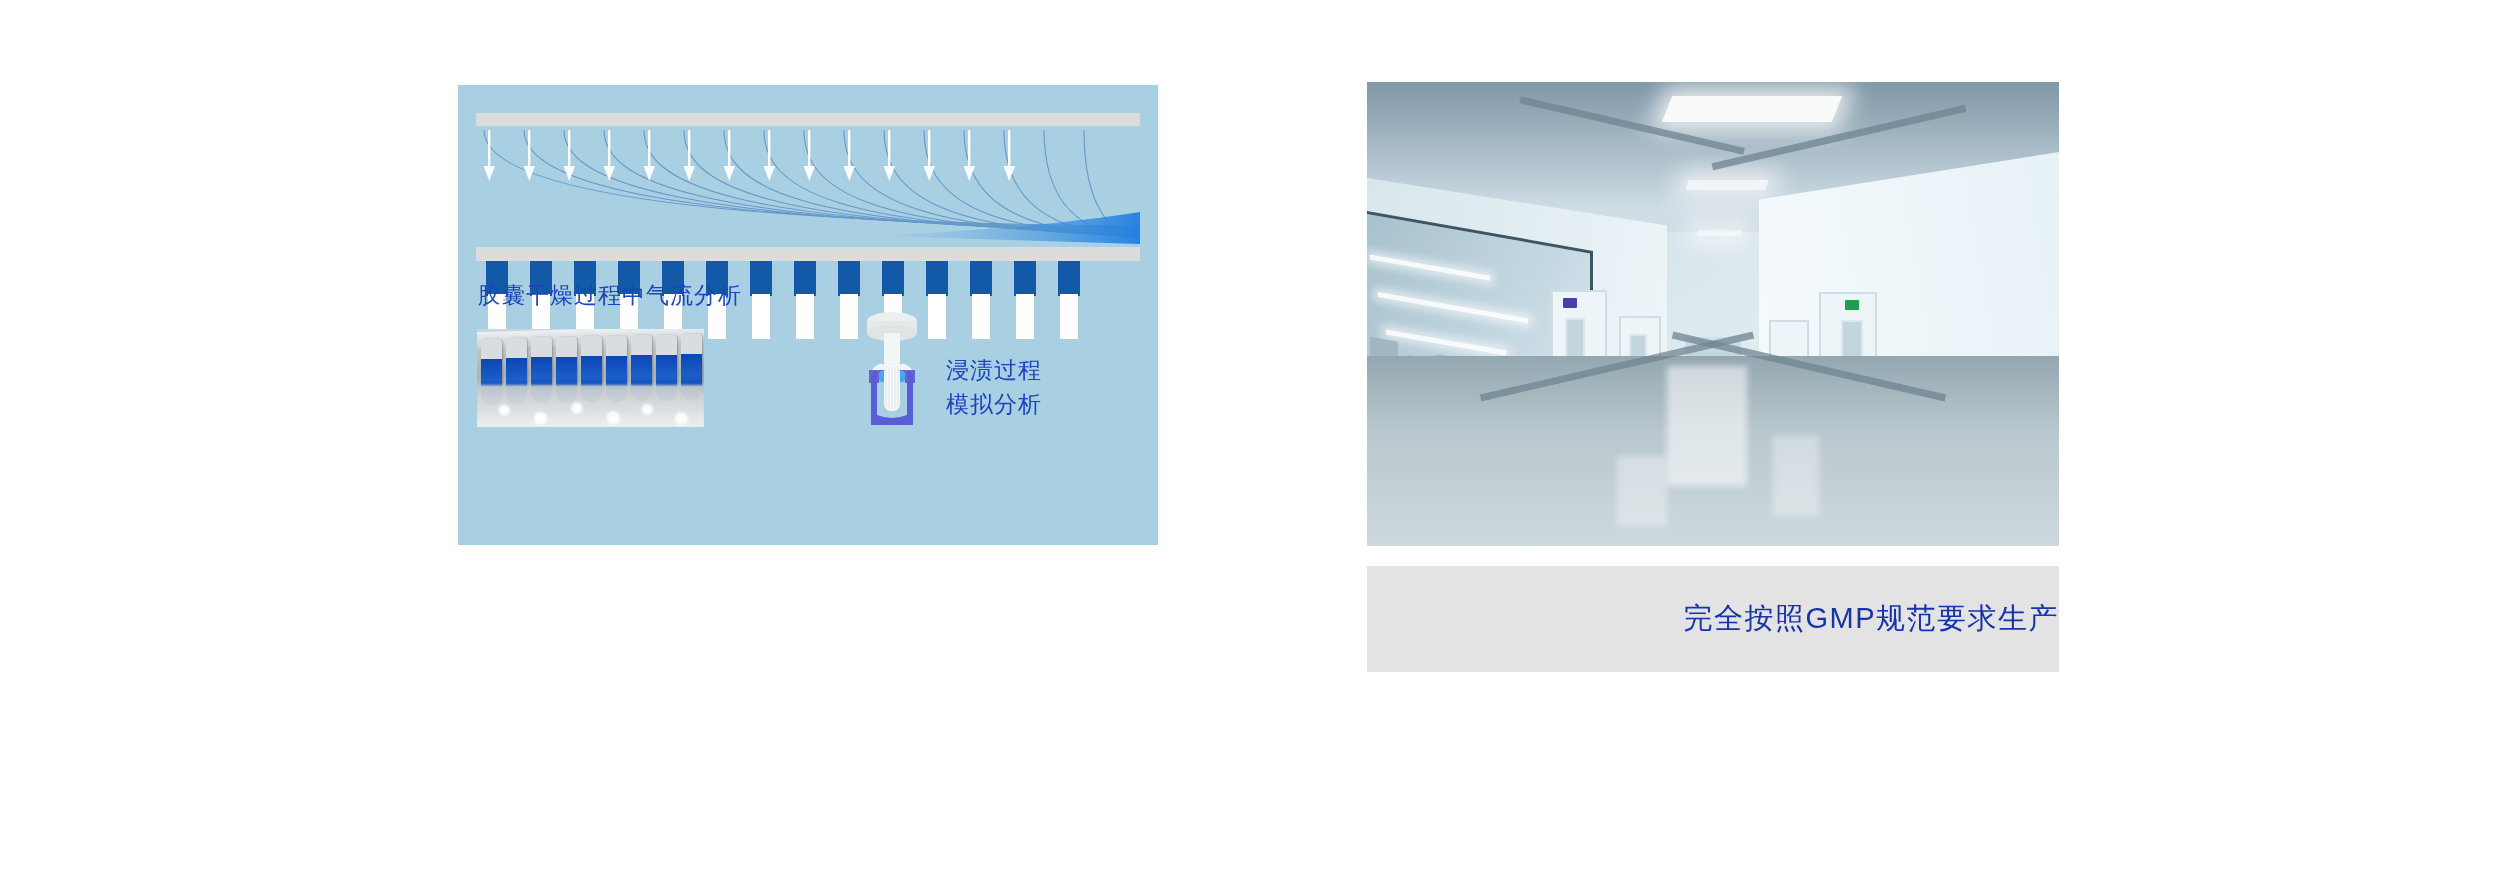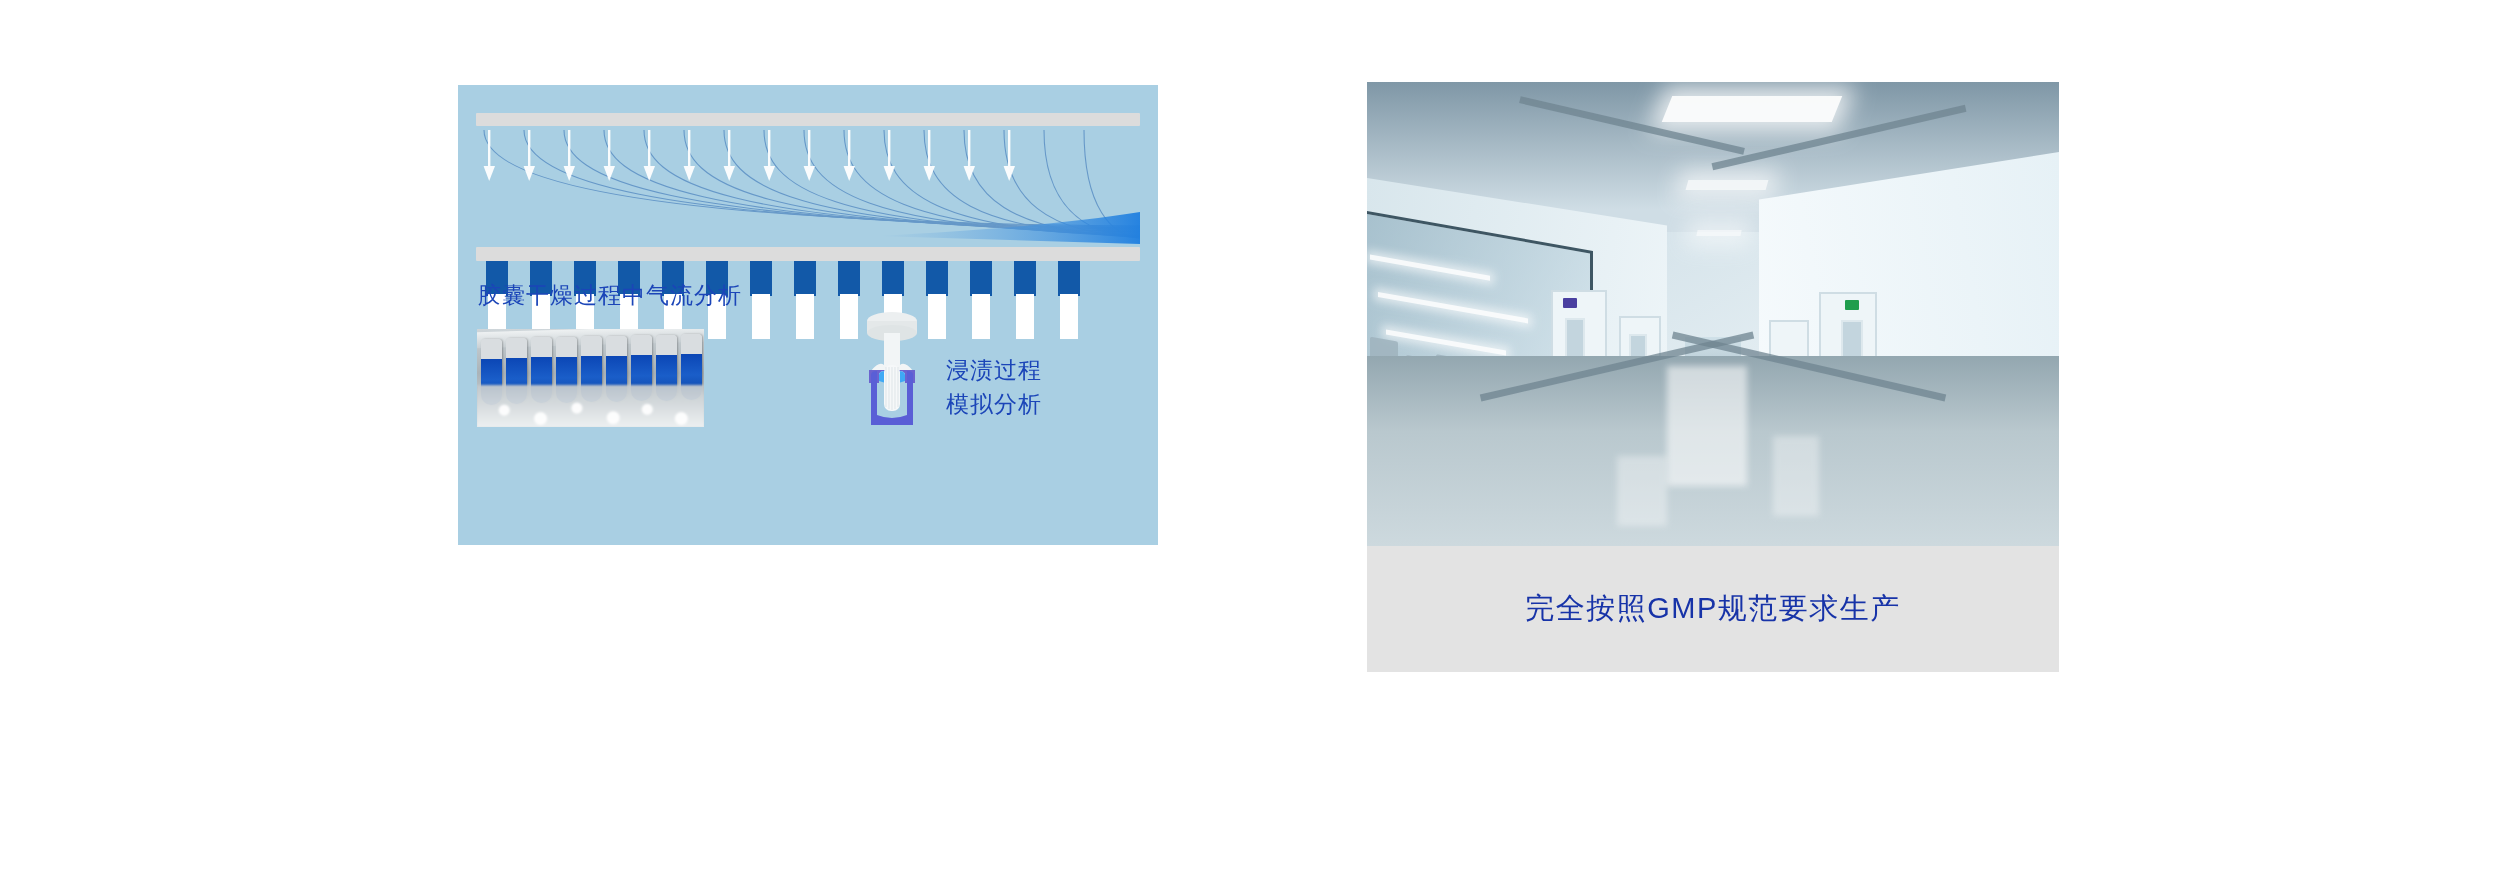--- a/index.html
+++ b/index.html
@@ -73,21 +73,21 @@
   
   .dipmold{position:absolute;left:395px;top:224px;width:78px;height:126px;}
   .dipmold svg{display:block;width:100%;height:100%;}
 
   #label-dip{left:488px;top:268px;font-size:23px;line-height:34px;letter-spacing:1px;}
   #label-dip i{font-style:normal;display:block;}
 
   
   #card-gmp{left:1367px;top:82px;width:692px;height:590px;}
   #card-gmp .card-media{height:464px;}
-  #card-gmp .card-caption{height:126px;}
+  #card-gmp .card-caption{height:106px;justify-content:flex-end;}
 
   .corridor{position:absolute;inset:0;overflow:hidden;
     background:linear-gradient(150deg,#b9cbd6 0%,#d5e3ea 35%,#e8f1f5 70%,#dfeaf0 100%);}
   .corridor .ceiling{position:absolute;left:0;right:0;top:0;height:150px;
     background:linear-gradient(#7f97a6,#cfdde5 85%);}
   .corridor .ceiling-lamp{position:absolute;background:#ffffff;opacity:.95;
     box-shadow:0 0 22px 10px rgba(255,255,255,.8);}
   .corridor .wallL{position:absolute;left:0;top:96px;width:300px;height:340px;
     background:linear-gradient(100deg,#d8e6ec,#eff6f9);
     transform:skewY(9deg);transform-origin:left top;}

